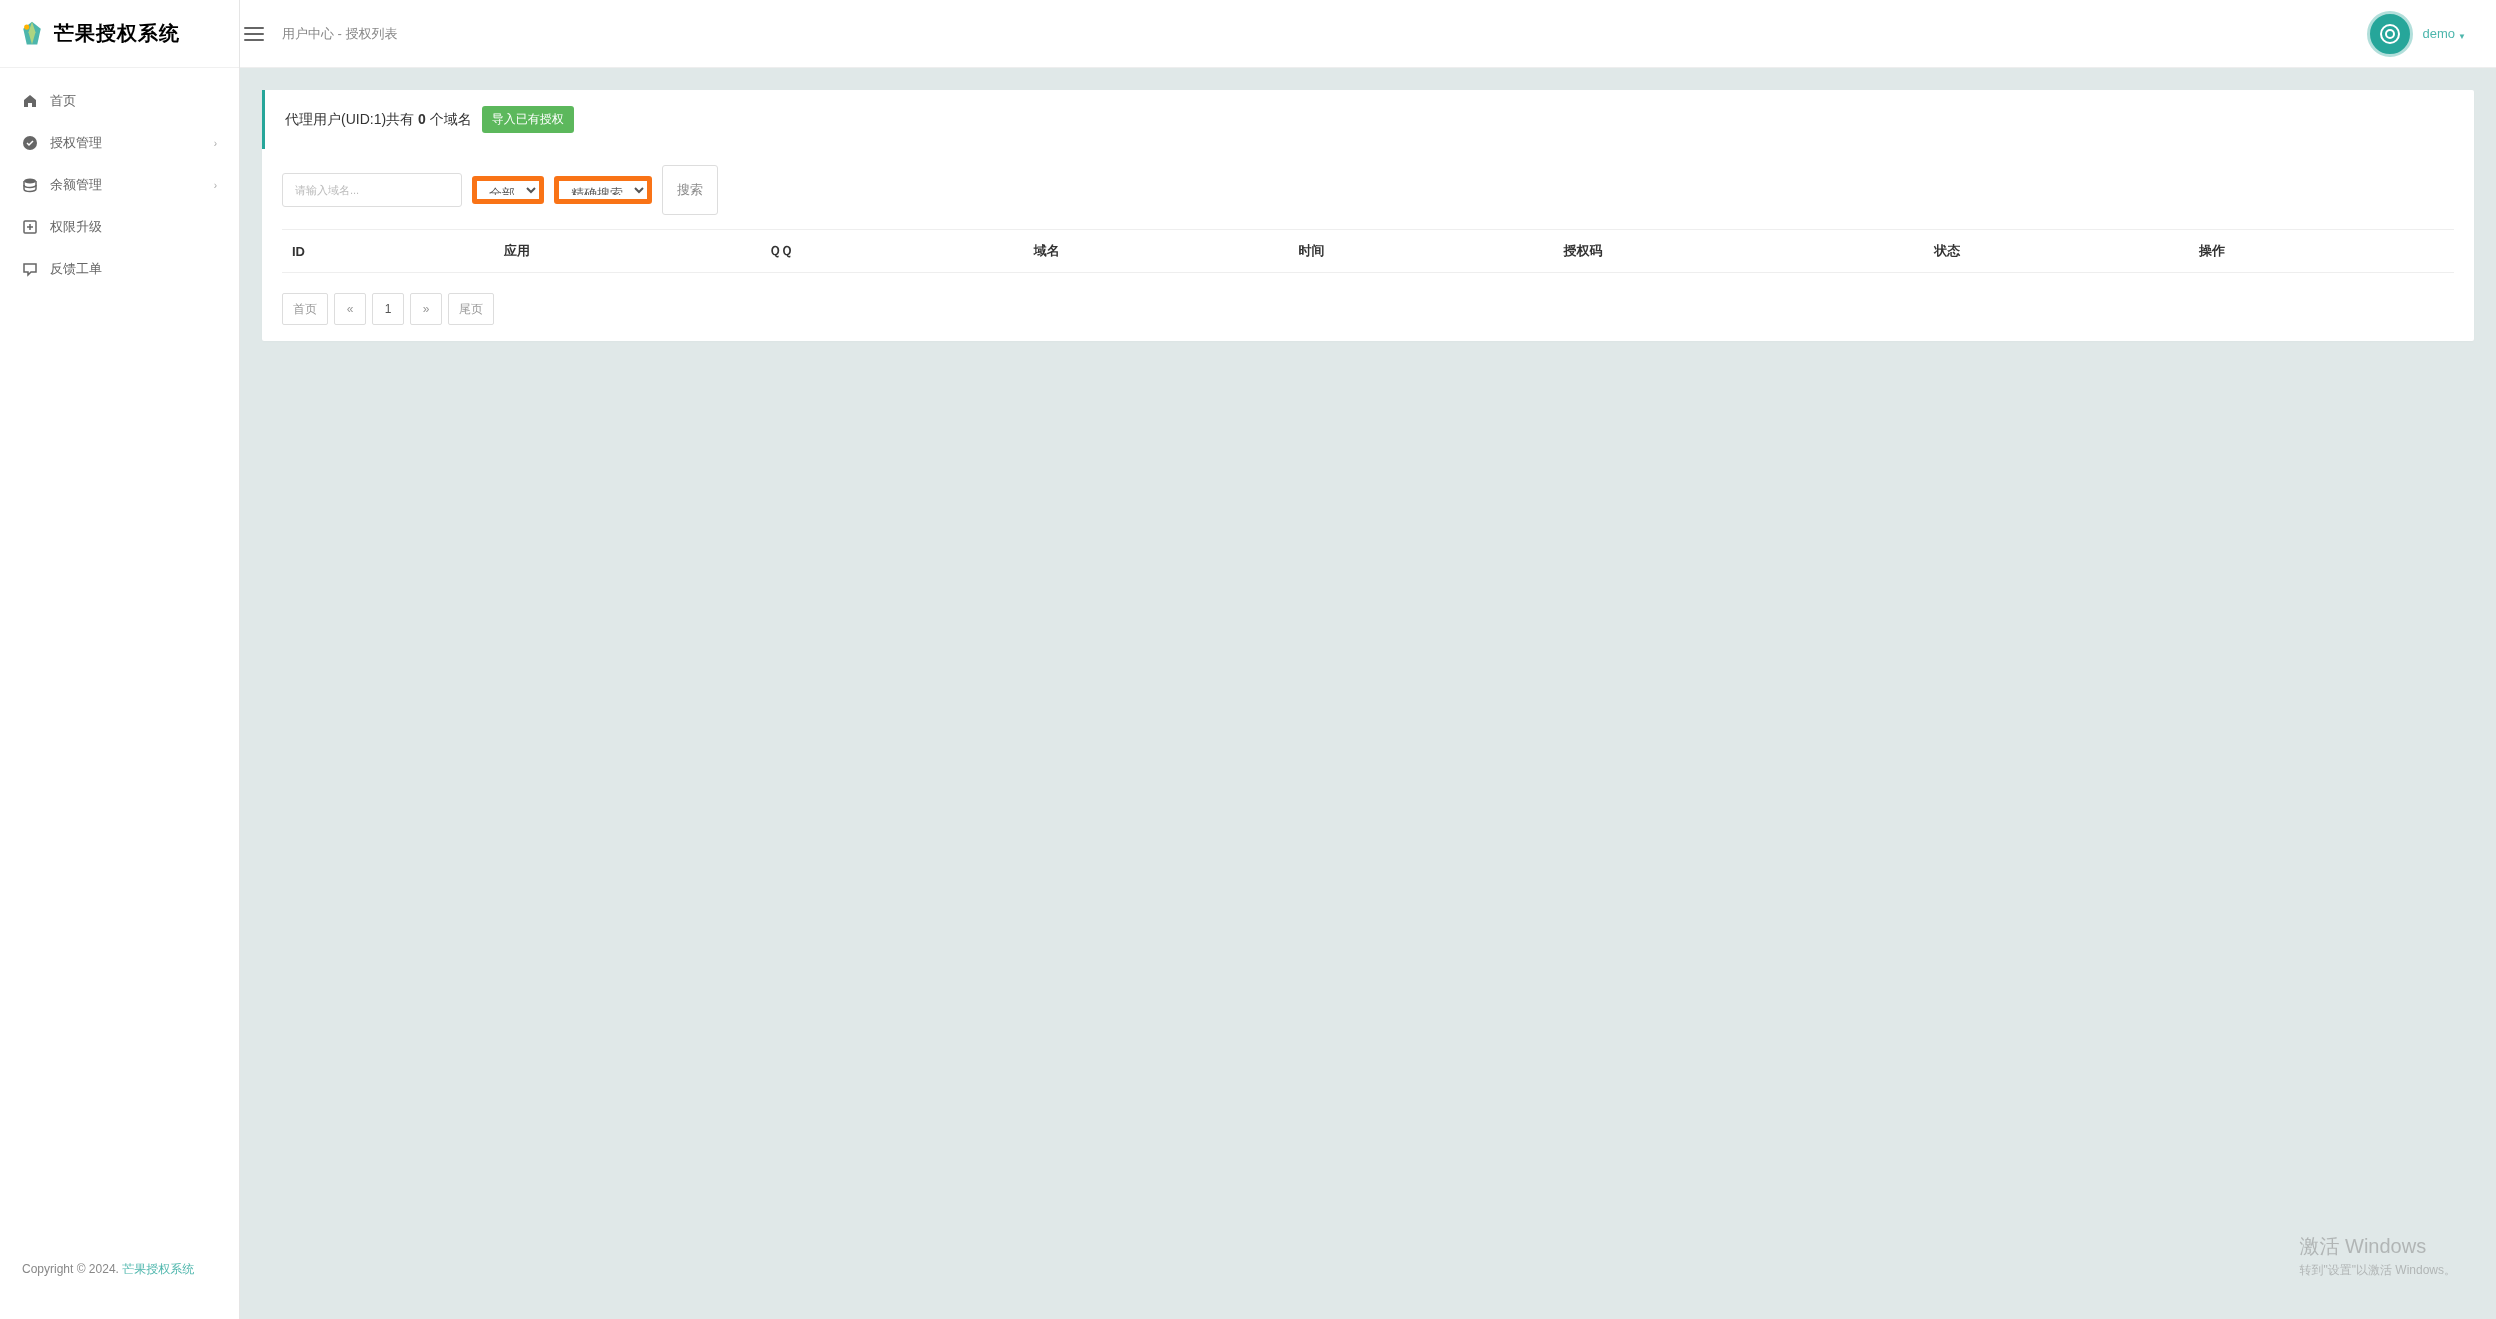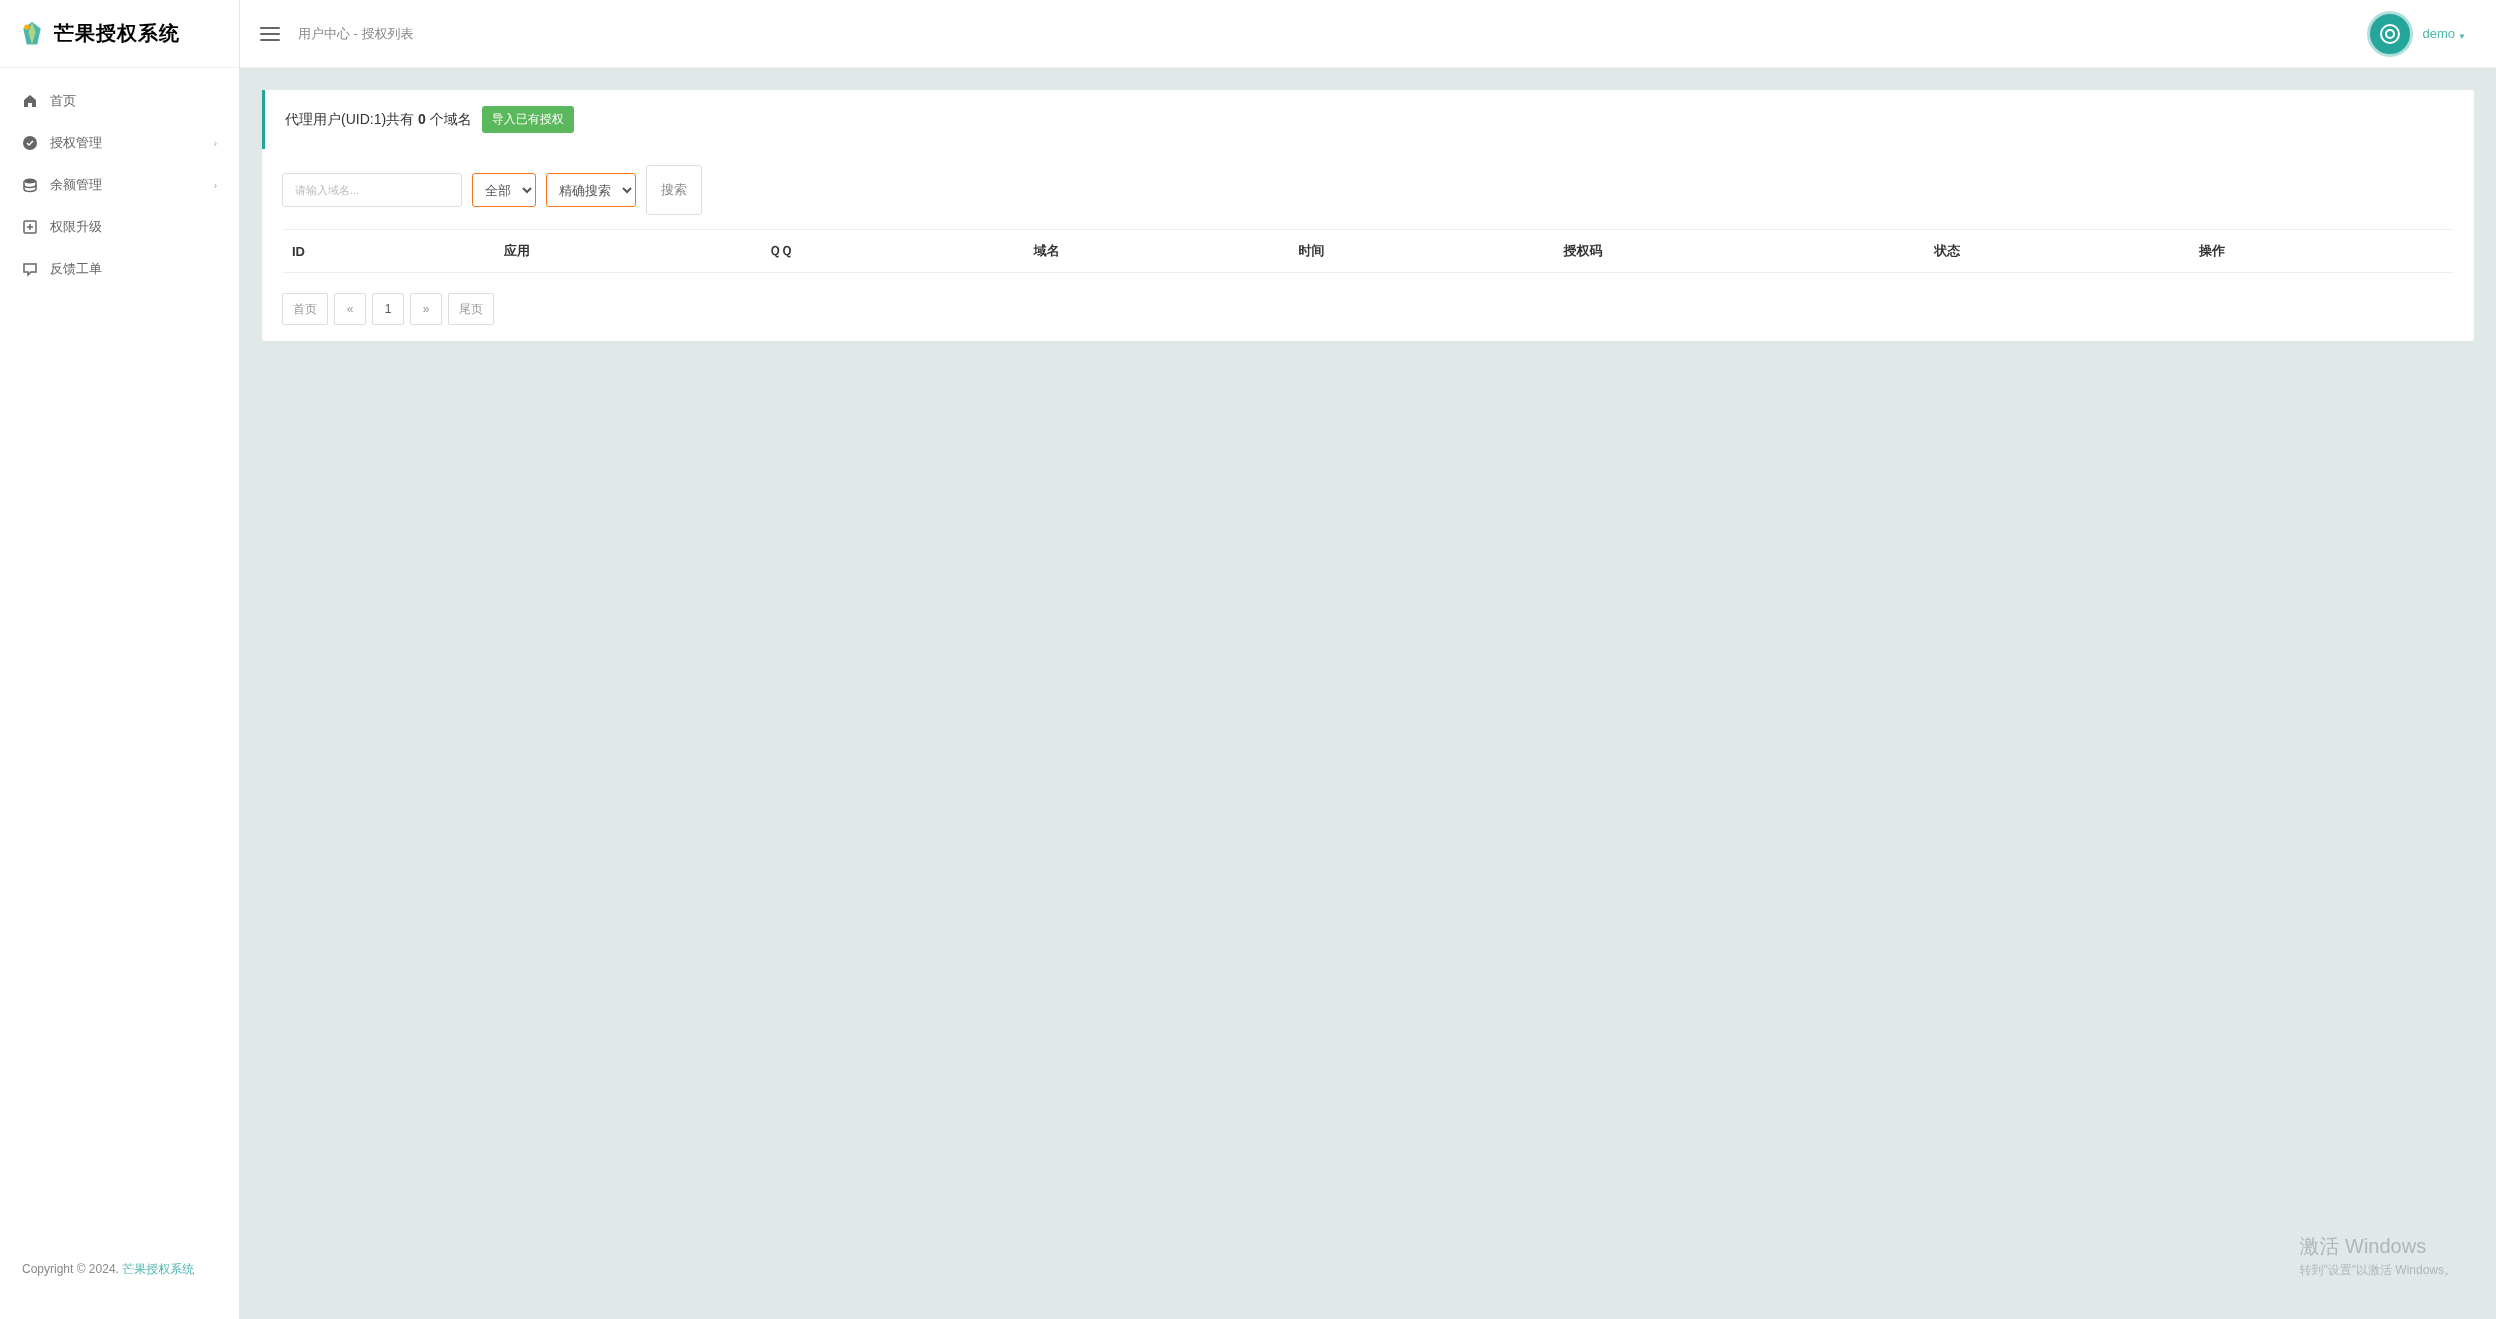--- a/index.html
+++ b/index.html
@@ -12,21 +12,21 @@
     .logo-text { font-size: 20px; font-weight: bold; color: #000; letter-spacing: 1px; }
     .nav { list-style: none; padding: 12px 0; }
     .nav-item { display: flex; align-items: center; padding: 12px 22px; color: #666; cursor: pointer; position: relative; font-size: 13px; }
     .nav-item-icon { width: 16px; height: 16px; margin-right: 12px; display: inline-flex; align-items: center; justify-content: center; }
     .nav-item-label { flex: 1; }
     .nav-item-arrow { font-size: 10px; color: #aaa; }
     .sidebar-footer { position: absolute; bottom: 0; left: 0; right: 8px; padding: 18px 22px 40px; font-size: 12px; color: #888; line-height: 1.6; }
     .sidebar-footer-link { color: #4db6ac; text-decoration: none; }
     
     
-    .header { position: fixed; top: 0; left: 240px; right: 0; height: 68px; background: #fff; border-bottom: 1px solid #eee; display: flex; align-items: center; padding: 0 20px; z-index: 90; }
+    .header { position: fixed; top: 0; left: 224px; right: 0; height: 68px; background: #fff; border-bottom: 1px solid #eee; display: flex; align-items: center; padding: 0 20px; z-index: 90; }
     .menu-toggle { width: 20px; height: 20px; cursor: pointer; margin-right: 18px; display: flex; flex-direction: column; justify-content: center; gap: 4px; }
     .menu-toggle span { display: block; height: 2px; background: #666; border-radius: 1px; }
     .breadcrumb { color: #888; font-size: 13px; }
     .header-right { margin-left: auto; display: flex; align-items: center; gap: 10px; }
     .avatar { width: 46px; height: 46px; border-radius: 50%; background: #26a69a; display: flex; align-items: center; justify-content: center; border: 3px solid #b2dfdb; }
     .avatar svg { width: 24px; height: 24px; }
     .username-dd { color: #4db6ac; font-size: 13px; cursor: pointer; display: flex; align-items: flex-end; gap: 3px; padding-right: 10px; }
     .username-dd .caret-down { font-size: 8px; color: #4db6ac; }
     
     
@@ -34,21 +34,21 @@
     .card { background: #fff; border-radius: 2px; margin-bottom: 20px; box-shadow: 0 1px 2px rgba(0,0,0,0.02); }
     .card-header { padding: 16px 20px; border-left: 3px solid #26a69a; font-size: 14px; color: #333; display: flex; align-items: center; gap: 10px; }
     .card-header .count-bold { font-weight: bold; }
     .badge-import { background: #5cb85c; color: #fff; padding: 5px 10px; border-radius: 3px; font-size: 12px; cursor: pointer; }
     
     .card-body { padding: 16px 20px; }
     .filter-row { display: flex; gap: 10px; margin-bottom: 14px; align-items: center; }
     .form-input { height: 34px; padding: 0 12px; border: 1px solid #ddd; border-radius: 3px; font-size: 11px; color: #555; background: #fff; }
     .form-input::placeholder { color: #bbb; }
     .domain-input { width: 180px; }
-    .form-select { height: 34px; padding: 4px 8px; border: 1px solid #f97316; border-radius: 3px; font-size: 13px; background: #fff; color: #555; }
+    .form-select { height: 28px; padding: 4px 8px; border: 5px solid #f97316; border-radius: 3px; font-size: 13px; background: #fff; color: #555; }
     .btn-search { height: 50px; padding: 0 14px; border: 1px solid #ddd; background: #fff; color: #888; border-radius: 3px; cursor: pointer; font-size: 13px; }
     
     
     .data-table { width: 100%; border-collapse: collapse; margin-bottom: 20px; }
     .data-table th { text-align: left; padding: 12px 10px; border-top: 1px solid #eee; border-bottom: 1px solid #eee; font-weight: bold; color: #333; font-size: 13px; }
     
     
     .pagination { display: flex; gap: 6px; }
     .page-btn { min-width: 32px; height: 32px; padding: 0 10px; border: 1px solid #ddd; background: #fff; color: #999; display: inline-flex; align-items: center; justify-content: center; cursor: pointer; font-size: 12px; border-radius: 2px; }
     .page-btn.active { color: #555; }

